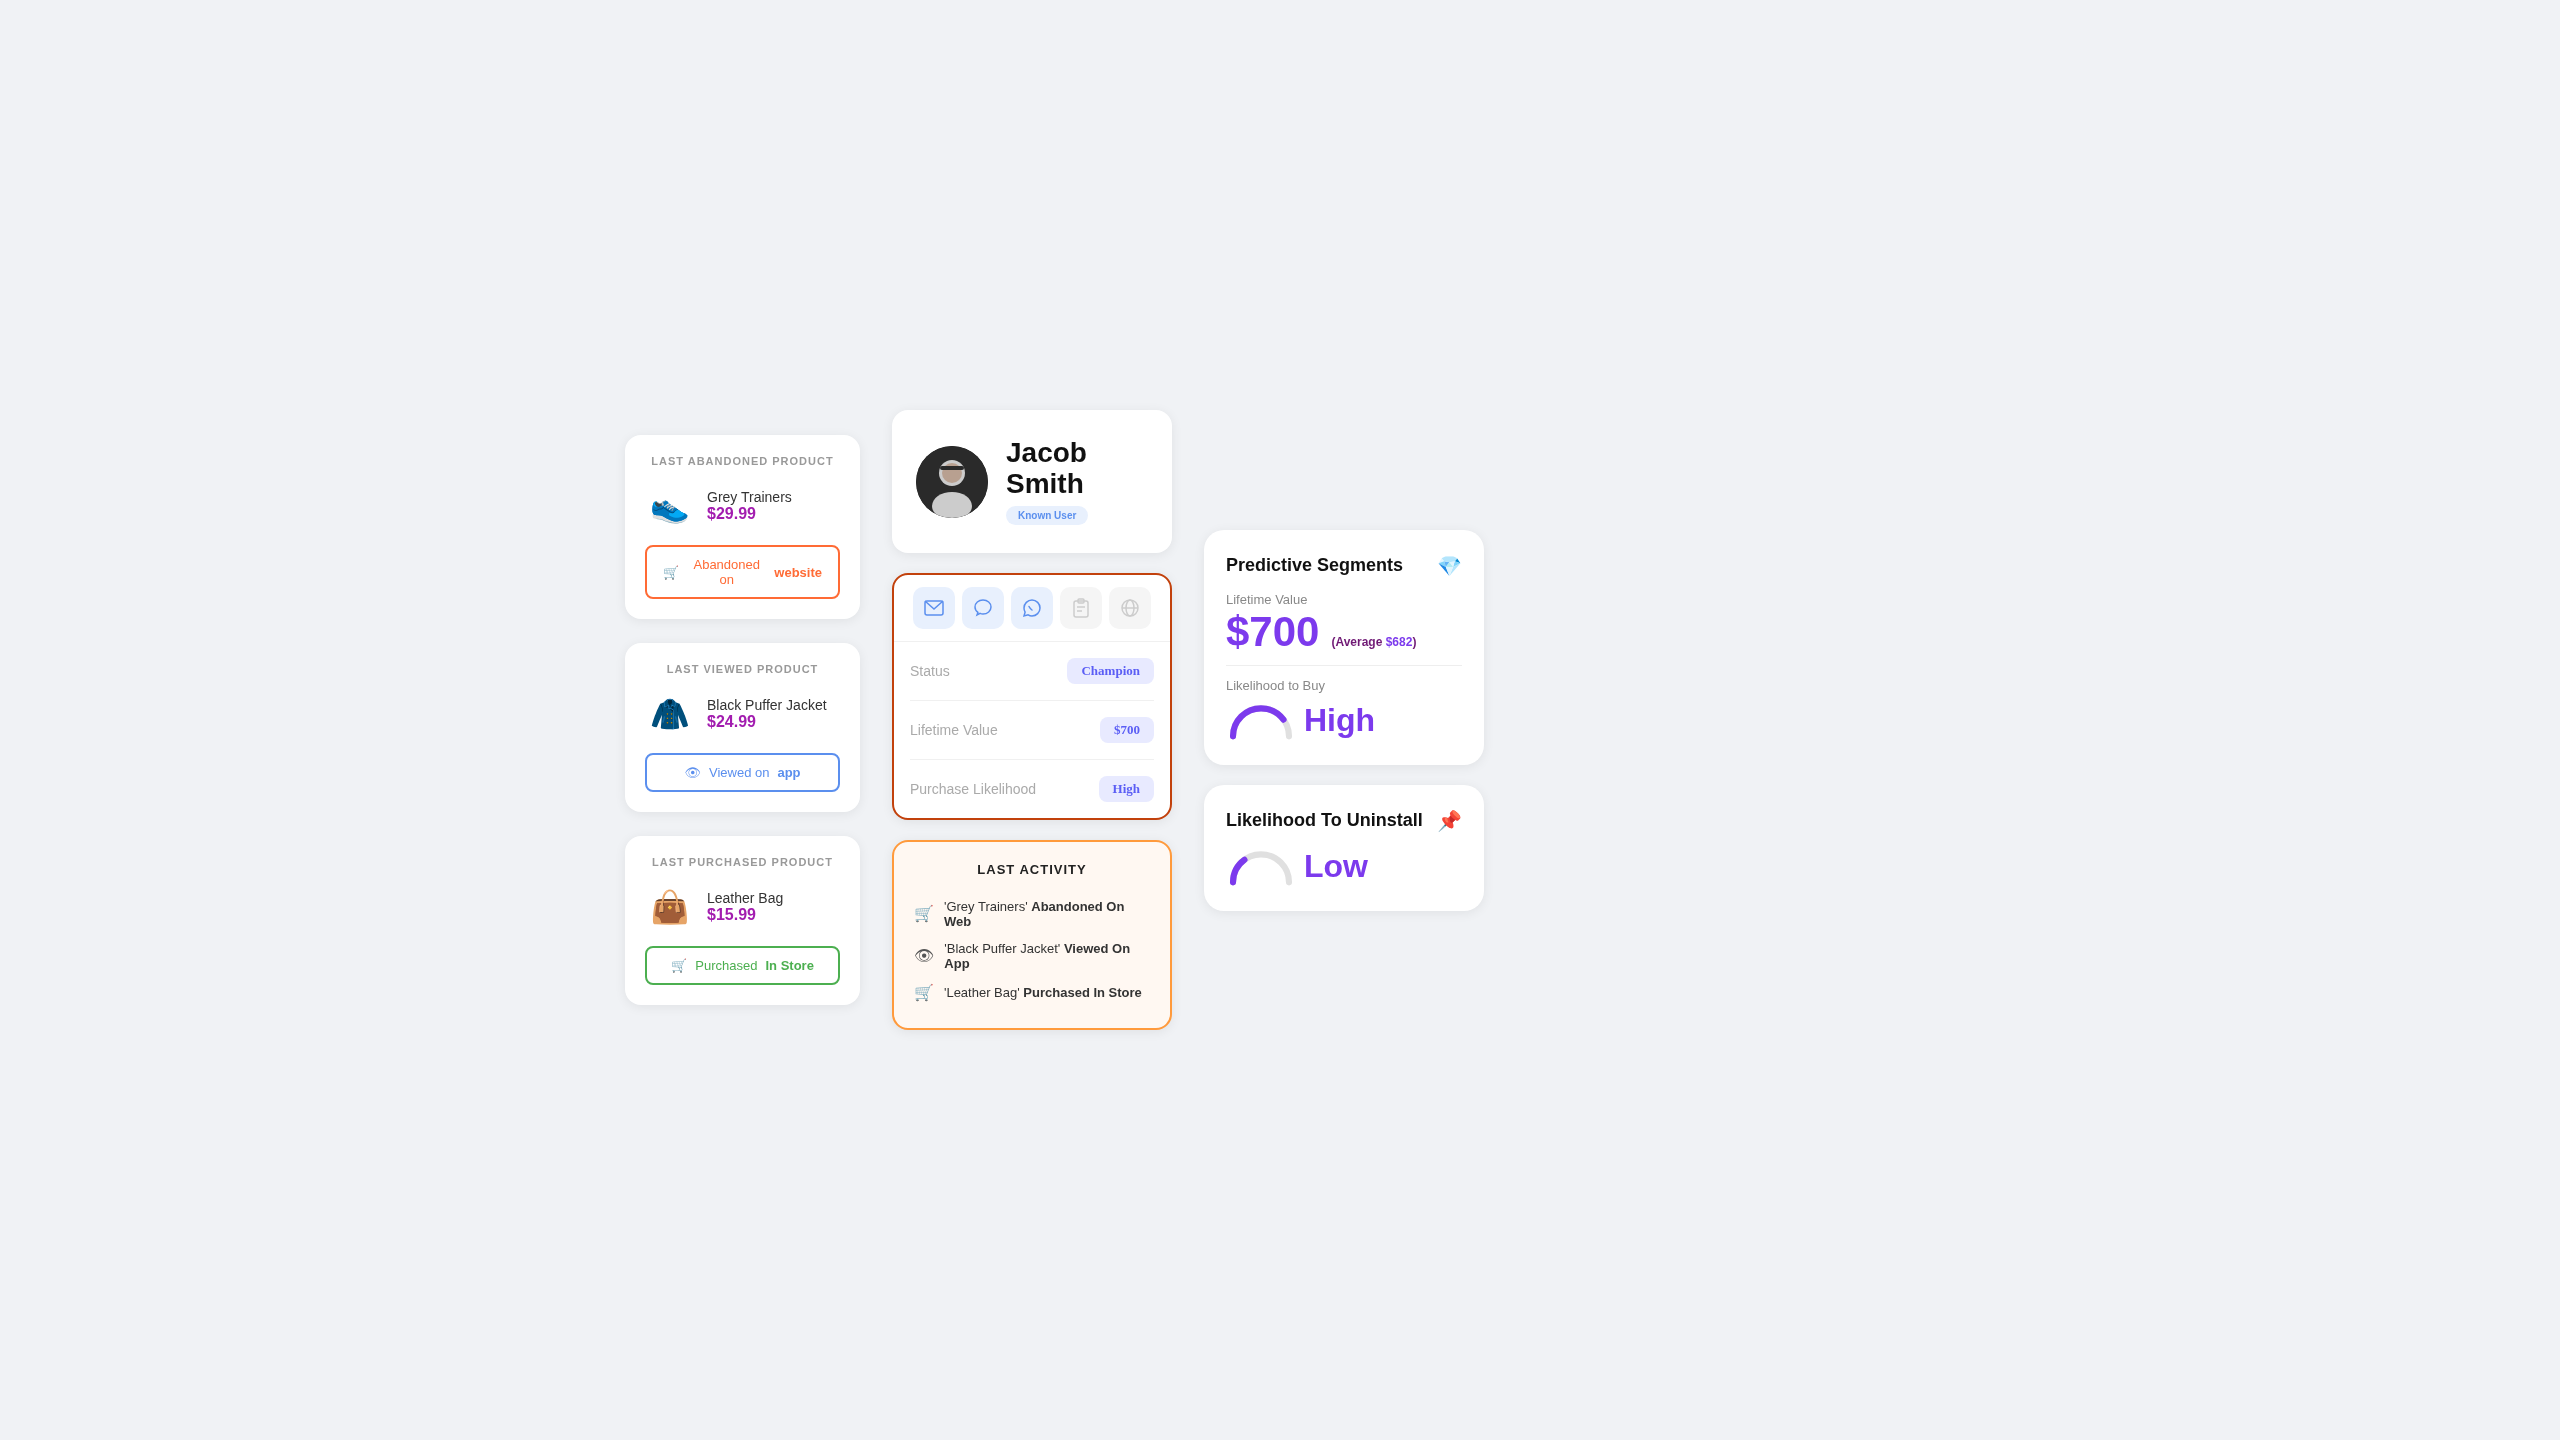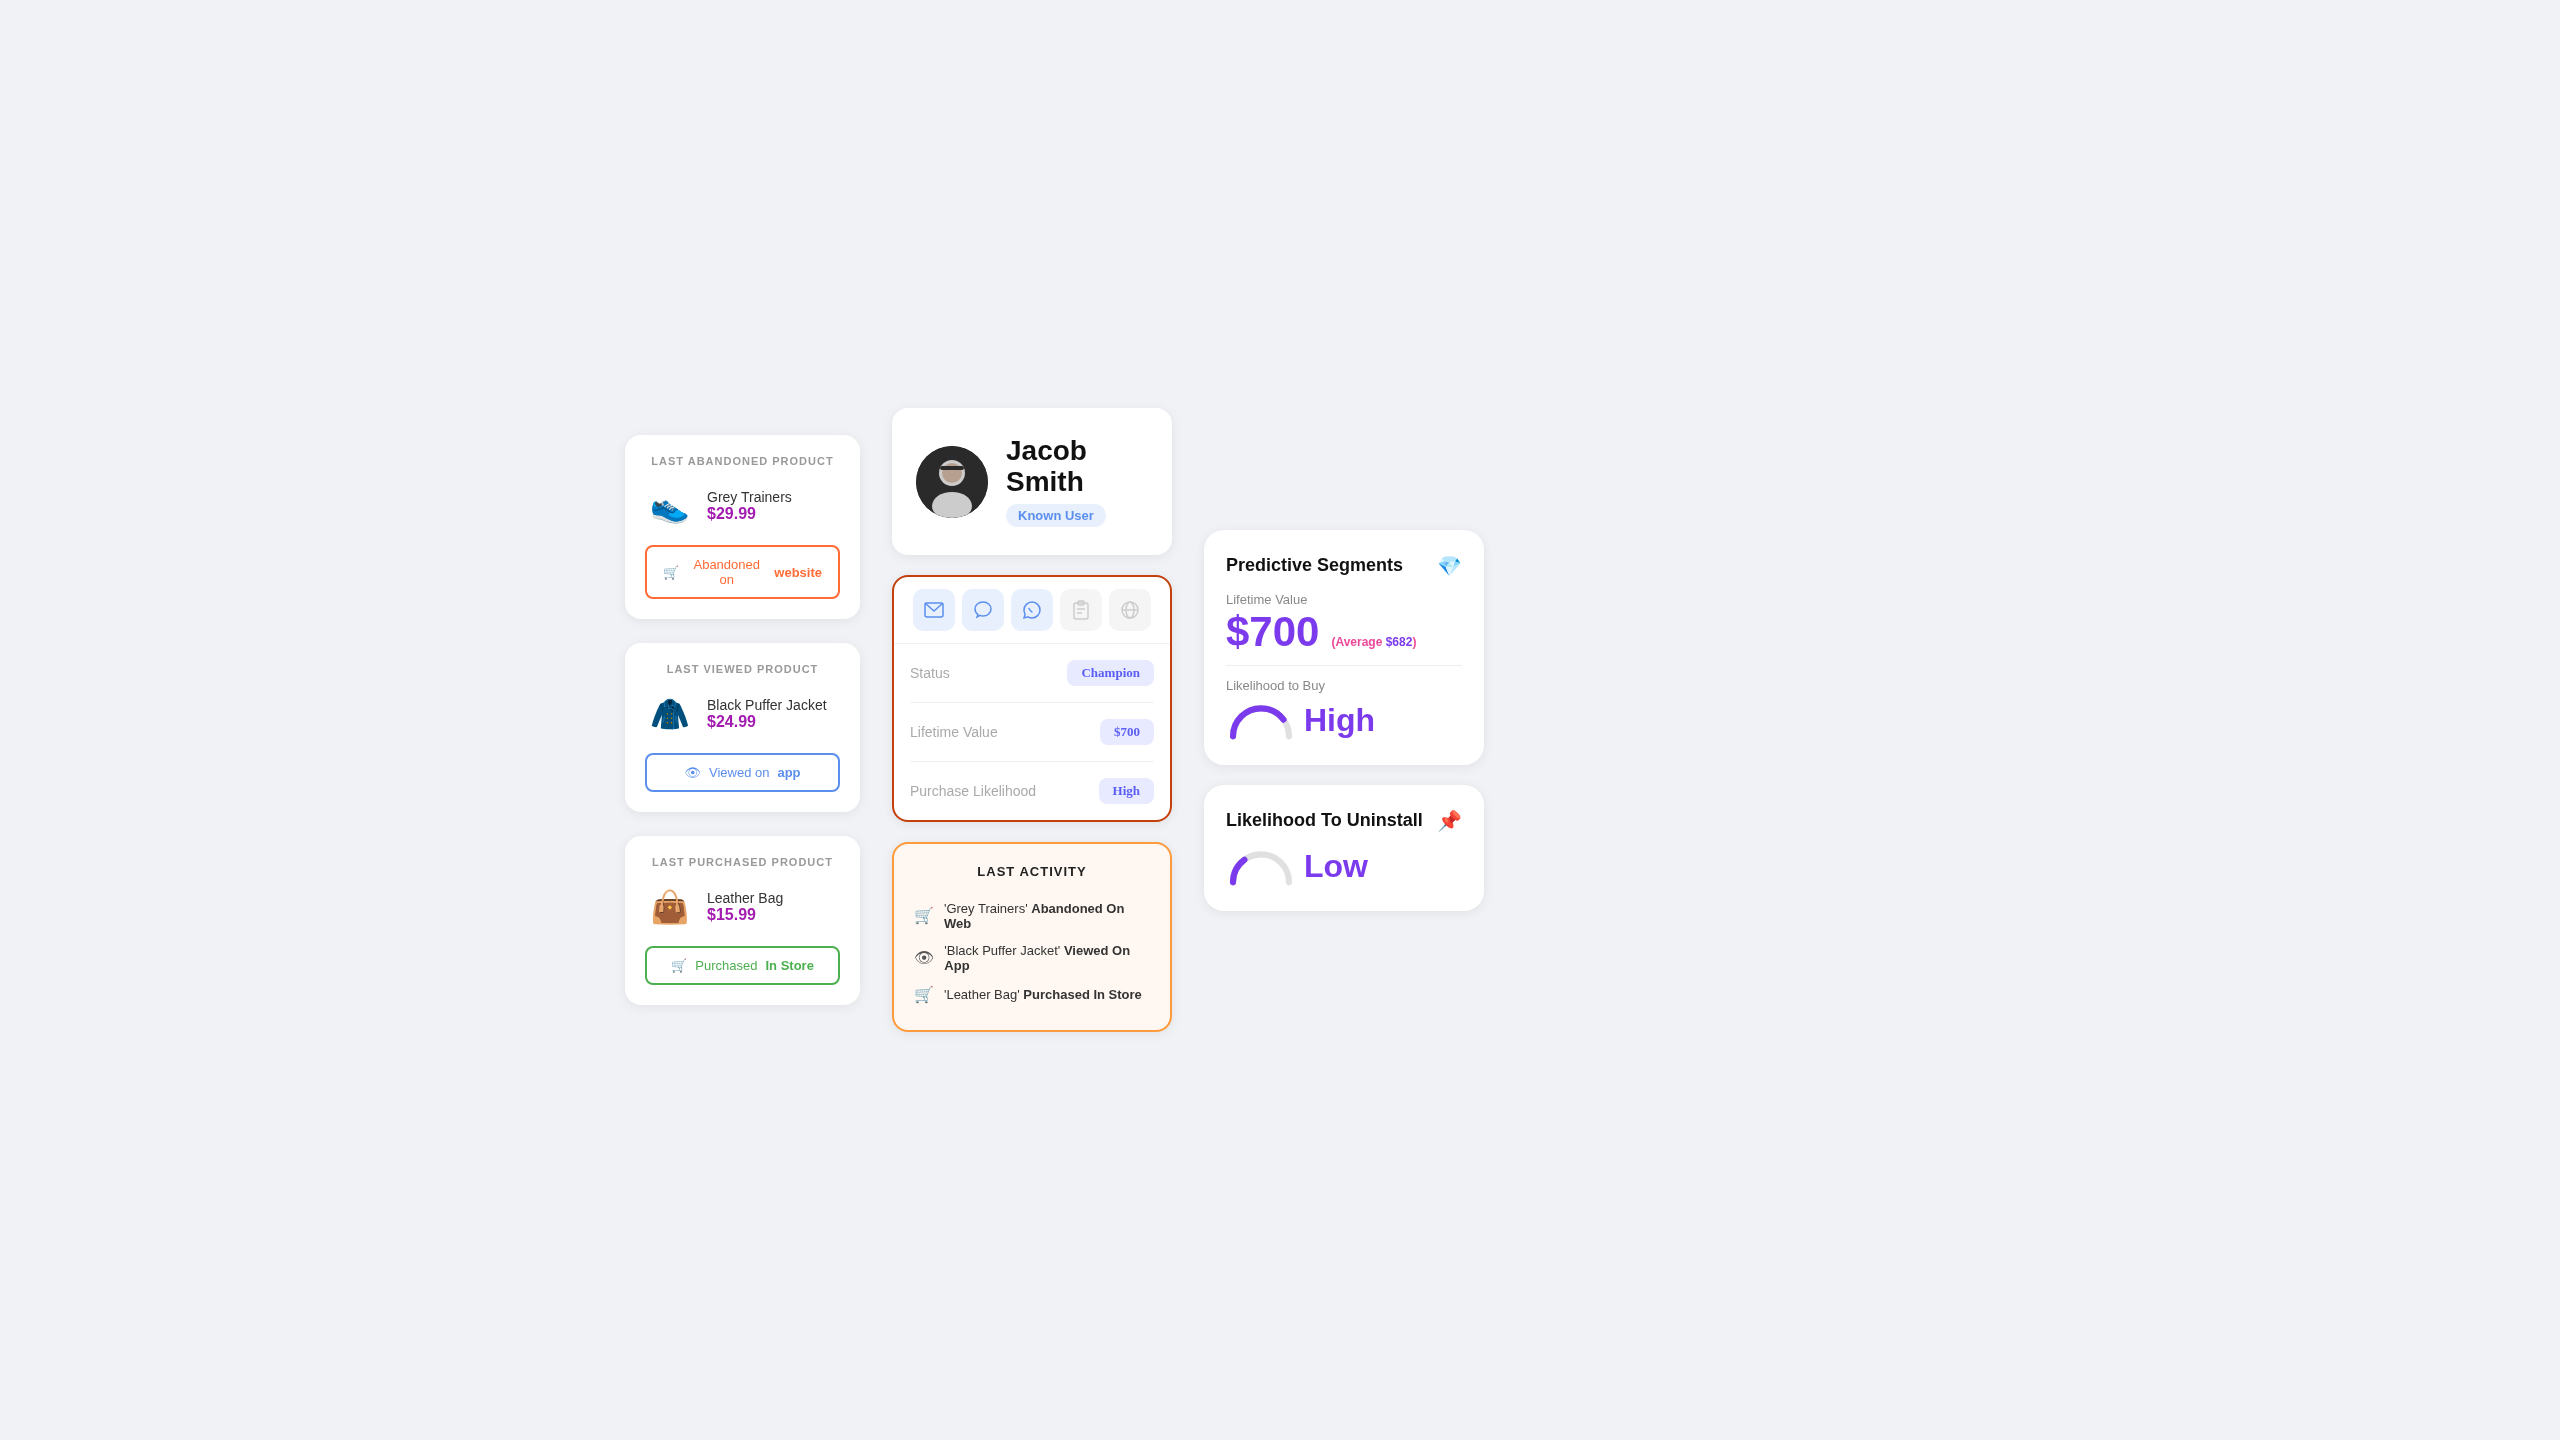--- a/index.html
+++ b/index.html
@@ -172,21 +172,21 @@
       font-size: 28px;
       font-weight: 800;
       color: #111;
       line-height: 1.1;
     }
 
     .user-badge {
       display: inline-block;
       background: #e8f0fd;
       color: #5b8fee;
-      font-size: 13px;
+      font-size: 10px;
       font-weight: 600;
       padding: 4px 12px;
       border-radius: 20px;
       width: fit-content;
     }
 
     .profile-panel {
       background: #fff;
       border-radius: 16px;
       box-shadow: 0 2px 12px rgba(0,0,0,0.07);
@@ -335,21 +335,21 @@
     }
 
     .segment-avg {
       font-size: 12px;
       color: #888;
       margin-left: 8px;
       font-weight: 400;
     }
 
     .segment-avg span {
-      color: #ec4899;
+      color: #701a75;
       font-weight: 600;
     }
 
     .likelihood-row {
       display: flex;
       align-items: center;
       gap: 0;
       margin-top: 8px;
     }
 

